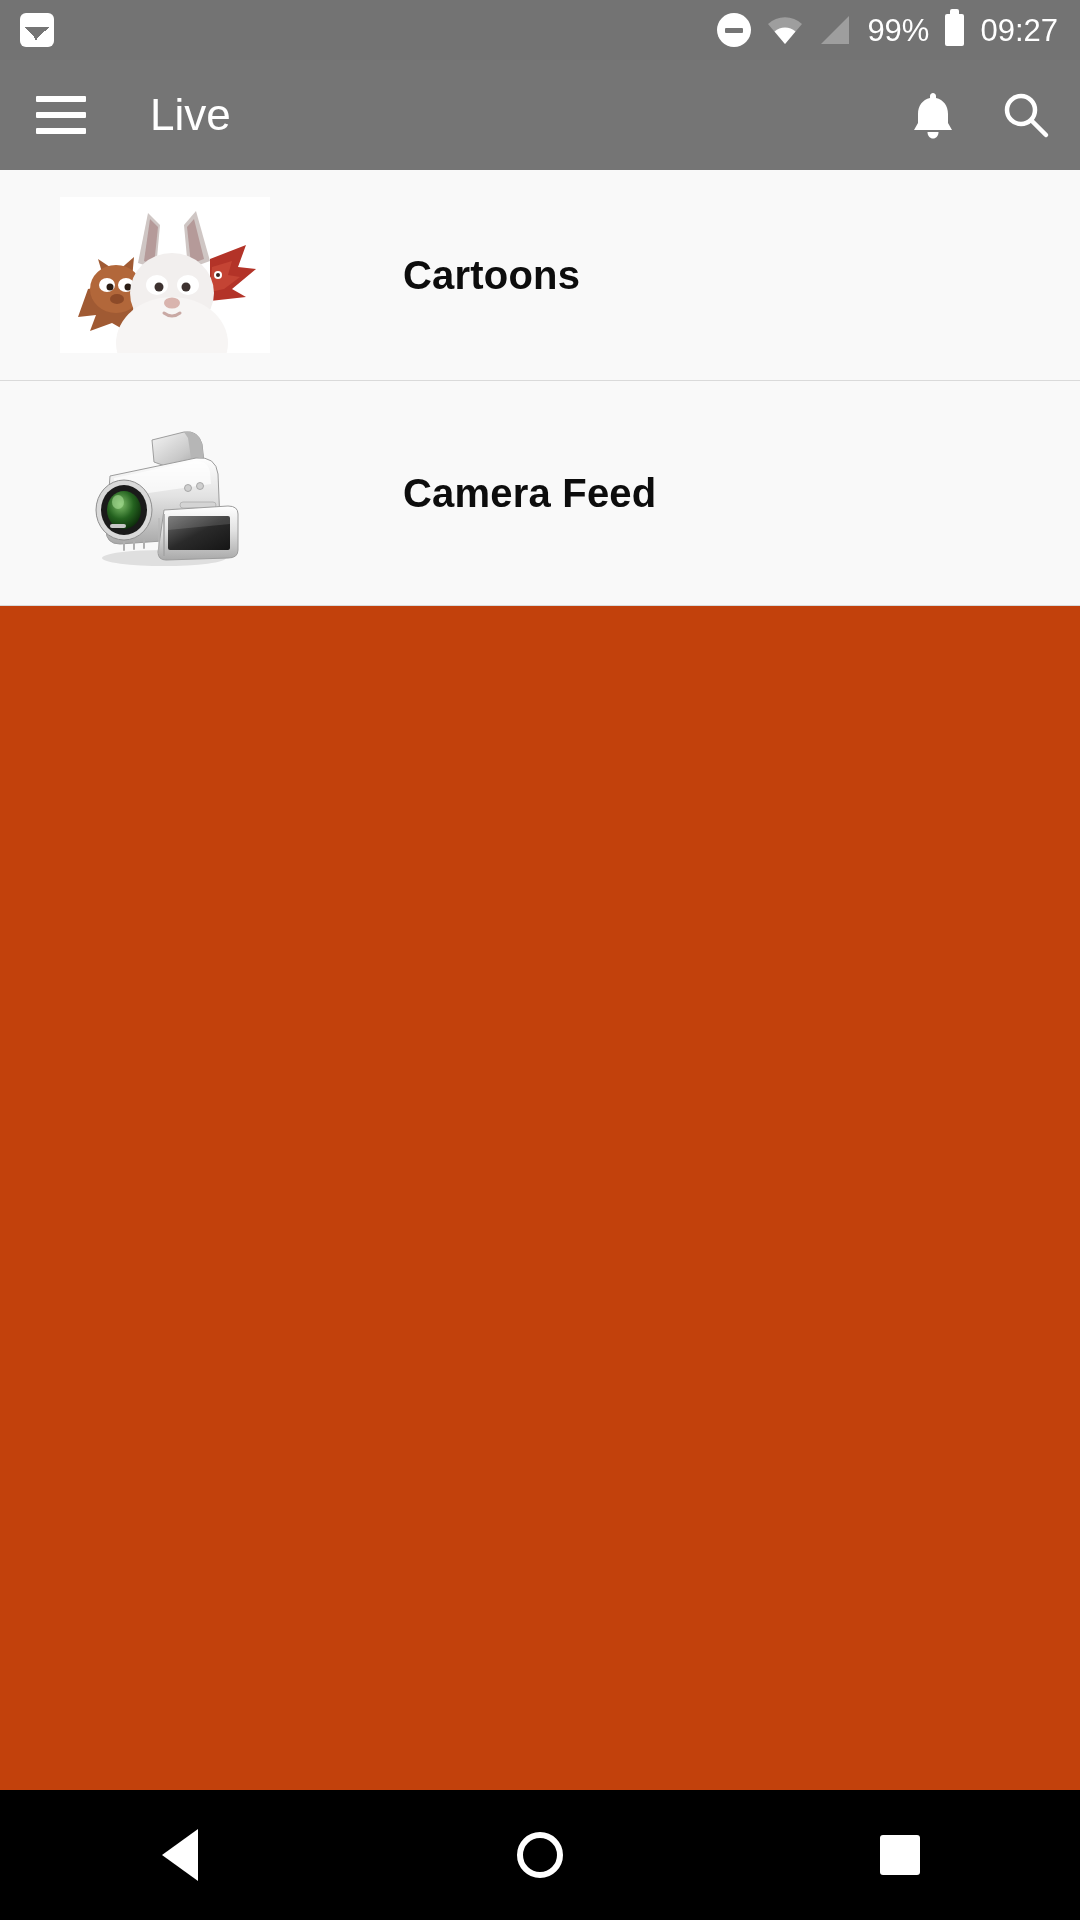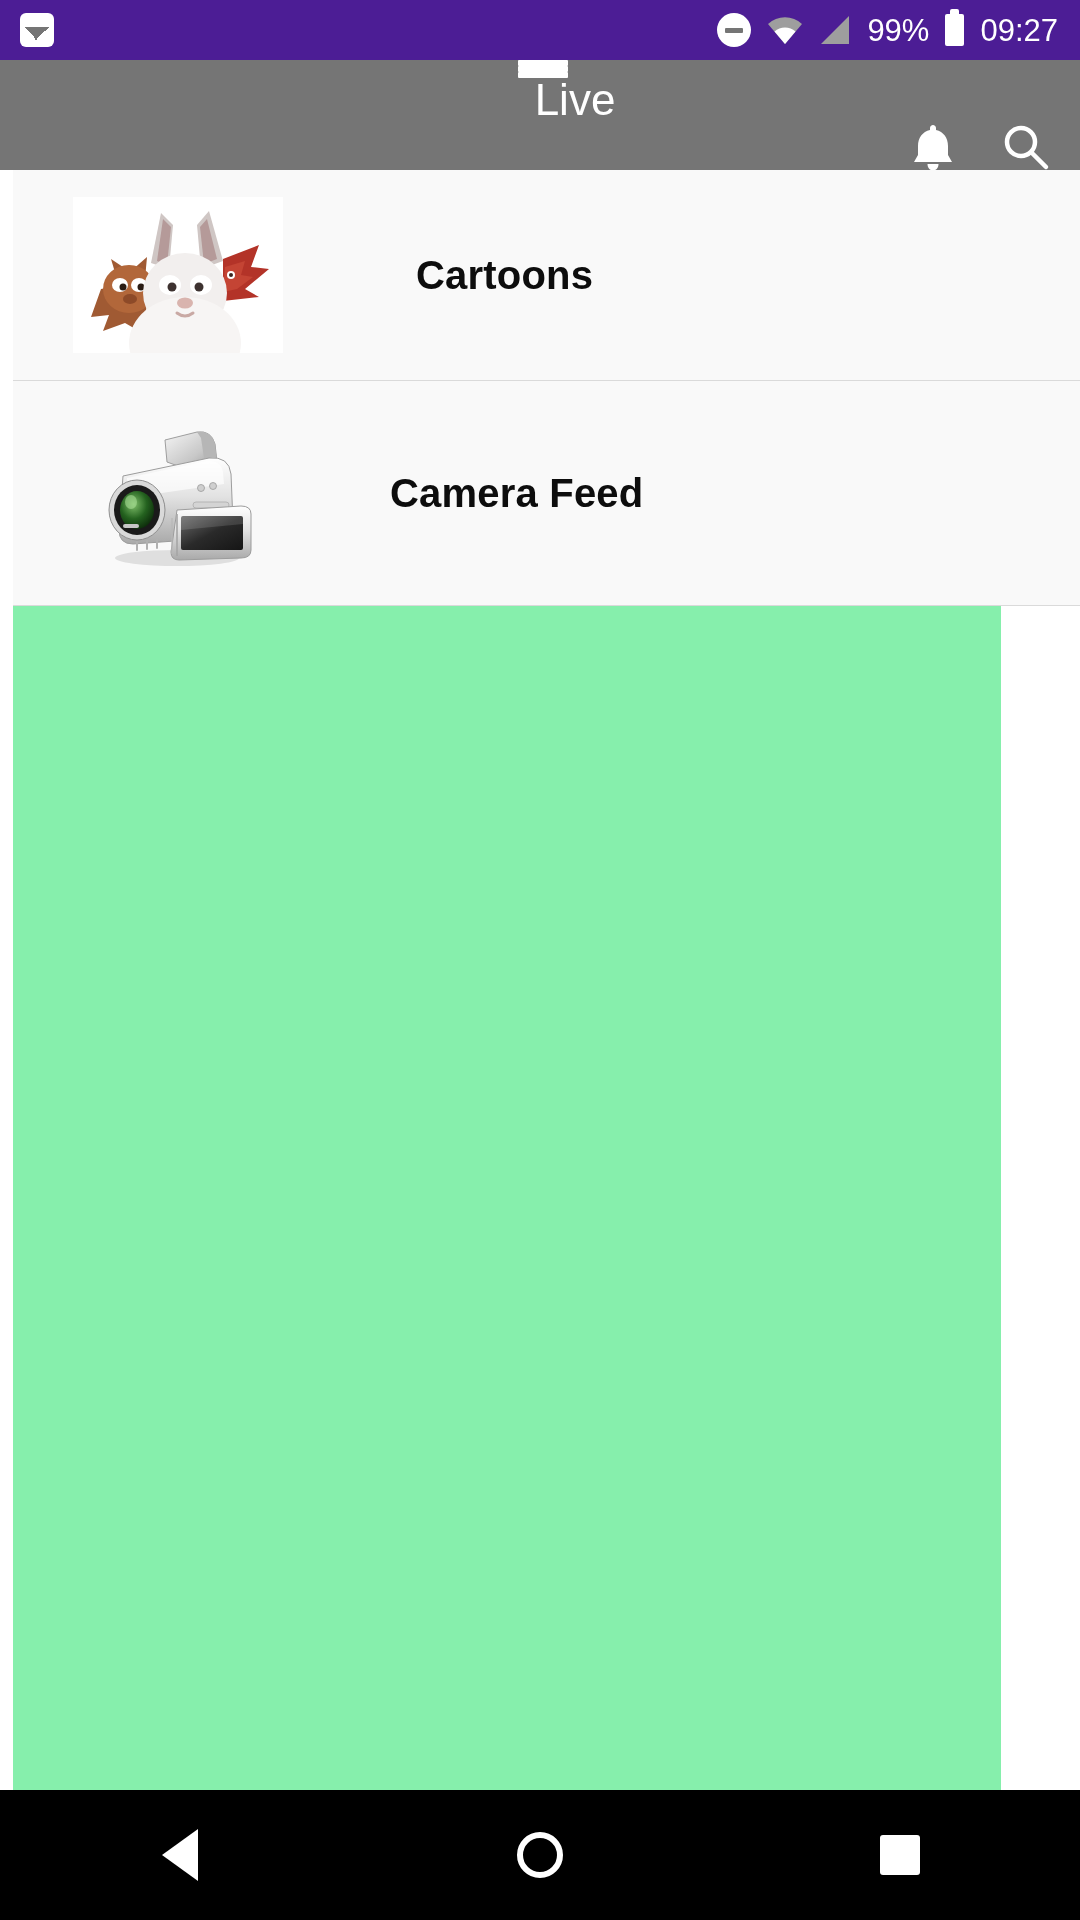--- a/index.html
+++ b/index.html
@@ -10,21 +10,21 @@
     width: 1080px; height: 1920px;
     font-family: "Liberation Sans", sans-serif;
     overflow: hidden;
     position: relative;
   }
 
   
   .status-bar {
     position: absolute; top: 0; left: 0;
     width: 1080px; height: 60px;
-    background: #4c1d95;
+    background: #737373;
     display: flex; align-items: center;
     box-sizing: border-box;
     padding: 0 22px 0 20px;
   }
   .status-left { display: flex; align-items: center; gap: 12px; }
   .status-right {
     margin-left: auto;
     display: flex; align-items: center; gap: 16px;
   }
   .sb-img-icon {
@@ -86,21 +86,20 @@
   }
 
   
   .app-bar {
     position: absolute; top: 60px; left: 0;
     width: 1080px; height: 110px;
     background: #757575;
     display: flex; align-items: center;
     box-sizing: border-box;
     padding: 0 30px 0 36px;
-    flex-direction: column;
   }
   .hamburger {
     width: 50px; height: 38px;
     display: flex; flex-direction: column; justify-content: space-between;
     cursor: pointer;
   }
   .hamburger span {
     display: block; height: 6px; width: 100%;
     background: #ffffff; border-radius: 1px;
   }
@@ -115,23 +114,23 @@
   .appbar-actions {
     margin-left: auto;
     display: flex; align-items: center; gap: 46px;
   }
   .bell-icon { width: 46px; height: 50px; display:block; }
   .search-icon { width: 48px; height: 48px; display:block; }
 
   
   .content {
     position: absolute;
-    top: 170px; left: 13px;
-    width: 988px; height: 1620px;
-    background: #86efac;
+    top: 170px; left: 0;
+    width: 1080px; height: 1620px;
+    background: #c2410c;
   }
   .list-item {
     position: relative;
     width: 1080px;
     box-sizing: border-box;
     display: flex; align-items: center;
     border-bottom: 1px solid #dadada;
     background: #f9f9f9;
   }
   .list-item.item-cartoons { height: 211px; }
@@ -153,21 +152,21 @@
 
   .item-label {
     font-size: 40px;
     font-weight: 700;
     color: #0d0d0d;
     line-height: 1;
     letter-spacing: 0.2px;
     white-space: nowrap;
   }
   .item-cartoons .item-label { margin-left: 73px; }
-  .item-camera .item-label { margin-left: 47px; }
+  .item-camera .item-label { margin-left: 73px; }
 
   .cam-wrap {
     width: 330px; flex: 0 0 330px;
     display: flex; align-items: center; justify-content: center;
   }
 
   
   .nav-bar {
     position: absolute;
     bottom: 0; left: 0;

